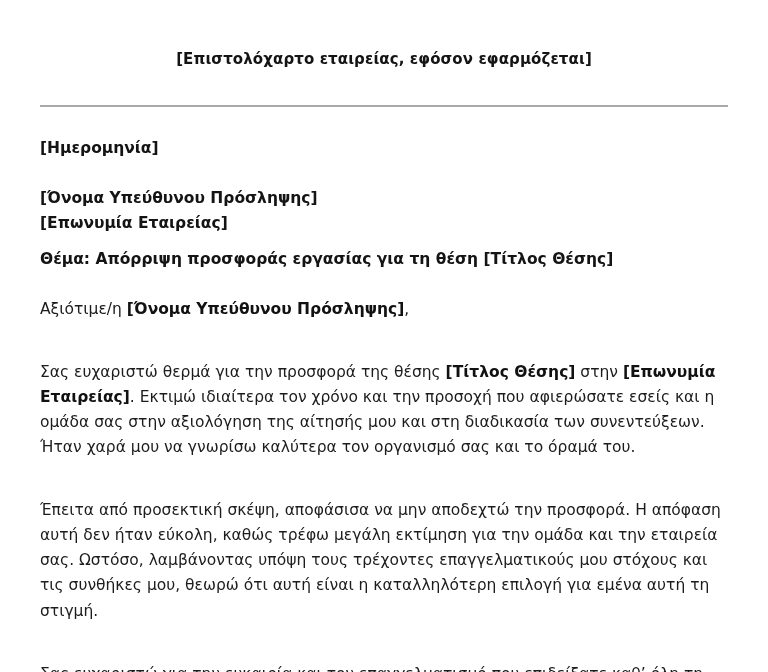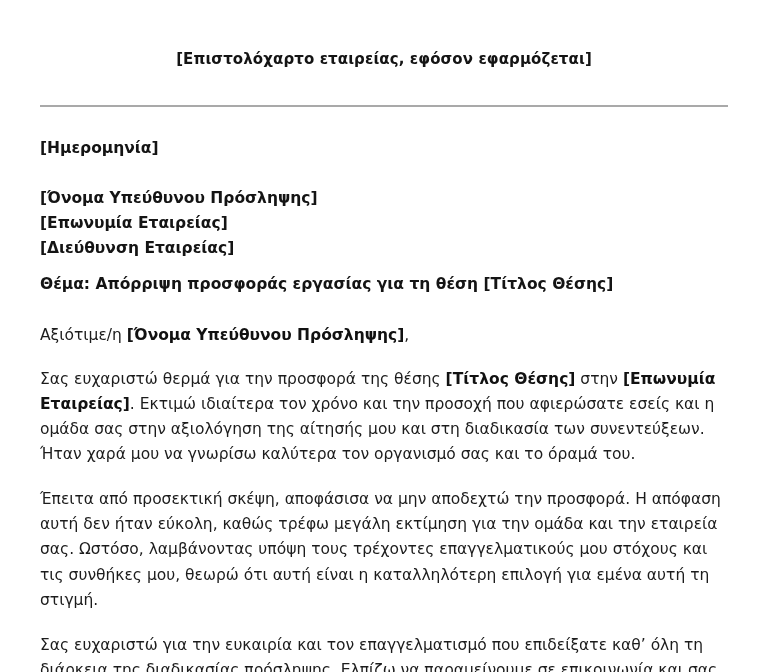--- a/index.html
+++ b/index.html
@@ -70,21 +70,21 @@
   }
 
   .salutation {
     margin: 27px 0 12px 0;
     font-size: 15.5px;
     line-height: 1.5;
     color: #1c1c1c;
   }
 
   .body-par {
-    margin: 20px 0 0 0;
+    margin: 38px 0 0 0;
     font-size: 15.5px;
     line-height: 1.62;
     color: #1c1c1c;
     text-align: left;
   }
 
   .body-par strong,
   .salutation strong {
     font-weight: bold;
     color: #111111;
@@ -97,21 +97,20 @@
 
   <div class="letterhead">[Επιστολόχαρτο εταιρείας, εφόσον εφαρμόζεται]</div>
 
   <hr class="divider">
 
   <div class="date-line">[Ημερομηνία]</div>
 
   <div class="recipient">
     <div>[Όνομα Υπεύθυνου Πρόσληψης]</div>
     <div>[Επωνυμία Εταιρείας]</div>
-    <div>[Διεύθυνση Εταιρείας]</div>
   </div>
 
   <div class="subject">Θέμα: Απόρριψη προσφοράς εργασίας για τη θέση [Τίτλος Θέσης]</div>
 
   <div class="salutation">
     <span>Αξιότιμε/η </span><strong>[Όνομα Υπεύθυνου Πρόσληψης]</strong><span>,</span>
   </div>
 
   <p class="body-par">
     <span>Σας ευχαριστώ θερμά για την προσφορά της θέσης </span><strong>[Τίτλος Θέσης]</strong><span> στην </span><strong>[Επωνυμία Εταιρείας]</strong><span>. Εκτιμώ ιδιαίτερα τον χρόνο και την προσοχή που αφιερώσατε εσείς και η ομάδα σας στην αξιολόγηση της αίτησής μου και στη διαδικασία των συνεντεύξεων. Ήταν χαρά μου να γνωρίσω καλύτερα τον οργανισμό σας και το όραμά του.</span>

